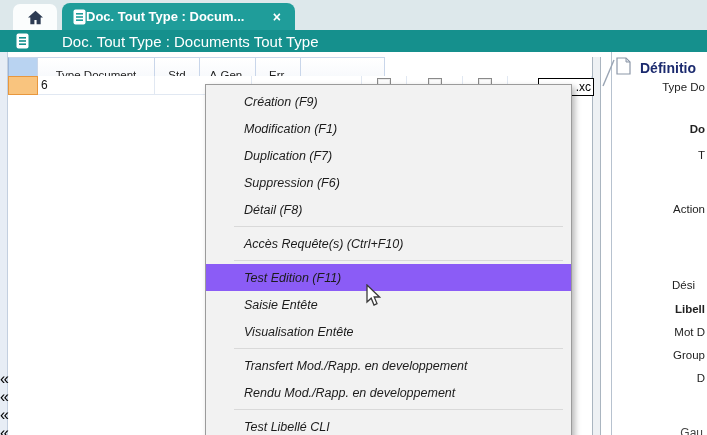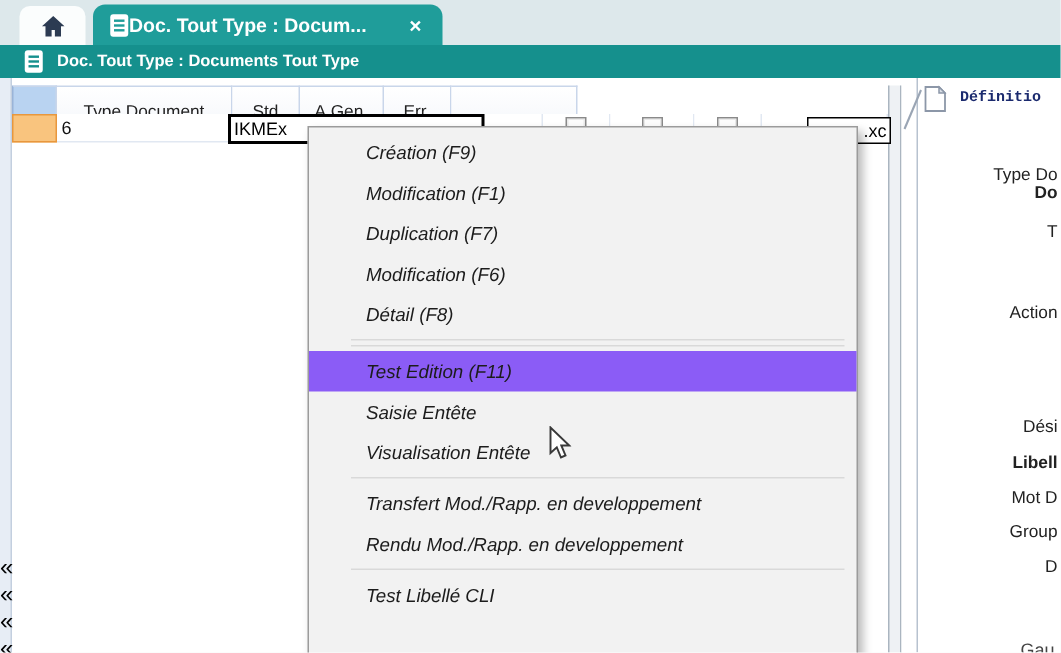--- a/index.html
+++ b/index.html
@@ -19,21 +19,21 @@
     border-radius:8px 8px 0 0;display:flex;align-items:center;gap:0;
     padding:0 10px 0 11px;box-sizing:border-box;color:#ffffff;
   }
   .active-tab .tab-title{font-size:13px;font-weight:bold;white-space:nowrap;overflow:hidden;flex:1;}
   .active-tab .close{font-size:14px;font-weight:bold;color:#ffffff;padding:0 4px;cursor:default;}
   
   .titlebar{
     position:absolute;left:0;top:30px;width:707px;height:22px;background:#15908d;
     display:flex;align-items:center;gap:9px;padding-left:16px;box-sizing:border-box;color:#fff;
   }
-  .titlebar .bar-title{font-size:11px;font-weight:bold;white-space:nowrap;}
+  .titlebar .bar-title{font-size:15px;font-weight:normal;white-space:nowrap;margin-left:24px;}
   
   .content{position:absolute;left:0;top:52px;width:707px;height:383px;overflow:hidden;background:#fff;}
   .left-strip{
     position:absolute;left:0;top:0;width:7px;height:383px;background:#e7edf5;
     border-right:1px solid #c3cfdf;display:flex;flex-direction:column;align-items:center;
   }
   .chev-stack{position:absolute;top:318px;left:0px;width:7px;text-align:center;}
   
   .ghead{position:absolute;left:8px;top:5px;display:flex;height:19px;}
   .hc{
@@ -69,21 +69,21 @@
   
   .vscroll{
     position:absolute;left:592px;top:5px;width:9px;height:378px;background:#eef1f4;
     border-left:1px solid #aab5c0;border-right:1px solid #aab5c0;box-sizing:border-box;
   }
   
   .panel{position:absolute;left:601px;top:0;width:106px;height:383px;background:#fff;overflow:hidden;}
   .panel .inner-line{position:absolute;left:10px;top:0;width:1px;height:383px;background:#b7c2cf;}
   .panel .diag{position:absolute;left:1px;top:6px;}
   .panel-header{
-    position:absolute;left:39px;top:8px;font-size:10px;font-weight:bold;color:#1b2a6e;white-space:nowrap;font-family:Liberation Mono, monospace;
+    position:absolute;left:39px;top:8px;font-size:14px;font-weight:bold;color:#1b2a6e;white-space:nowrap;
   }
   .page-ico{position:absolute;left:15px;top:5px;}
   .plabel{position:absolute;font-size:11.5px;color:#222;white-space:nowrap;}
   .pfoot{position:absolute;font-size:12px;color:#444;white-space:nowrap;}
   
   .menu{
     position:absolute;left:205px;top:32px;width:367px;height:420px;background:#f2f2f2;
     border:1px solid #9b9b9b;box-shadow:3px 3px 6px rgba(0,0,0,.28);box-sizing:border-box;
     padding-top:3px;z-index:50;
   }
@@ -161,63 +161,61 @@
     </div>
     <div class="rc cbwrap" style="width:56px">
       <span class="cb"></span>
     </div>
     <div class="rc cbwrap" style="width:45px">
       <span class="cb"></span>
     </div>
     <div class="rc" style="width:84px"></div>
   </div>
 
-  <div class="editor">
-    <span>IKMEx</span>
-  </div>
 
   <div class="tail-frag">
     <span>.xc</span>
   </div>
 
   <div class="vscroll"></div>
 
   <div class="panel">
     <div class="inner-line"></div>
     <svg class="diag" width="14" height="30" viewBox="0 0 14 30">
       <line x1="1" y1="28" x2="12" y2="2" stroke="#9aa5b4" stroke-width="1.4"></line>
     </svg>
     <span class="page-ico">
       <svg width="15" height="18" viewBox="0 0 15 18">
         <path d="M1 1 h9 l4 4 v12 h-13 z" fill="#ffffff" stroke="#8c97a8" stroke-width="1.2"></path>
         <path d="M10 1 l4 4 h-4 z" fill="#d9dee6" stroke="#8c97a8" stroke-width="1"></path>
       </svg>
     </span>
     <div class="panel-header">Définitio</div>
     <div id="panel-labels">
-        <div class="plabel" style="top: 59px; right: 2px;">Type Do</div>
+        <div class="plabel" style="top: 29px; right: 2px;">Type Do</div>
         <div class="plabel" style="top: 71px; right: 2px; font-weight: bold;">Do</div>
         <div class="plabel" style="top: 97px; right: 2px;">T</div>
         <div class="plabel" style="top: 151px; right: 2px;">Action</div>
-        <div class="plabel" style="top: 227px; right: 2px; margin-left: 44px;">Dési</div>
+        <div class="plabel" style="top: 227px; right: 12px; margin-left: 44px;">Dési</div>
         <div class="plabel" style="top: 251px; right: 2px; font-weight: bold;">Libell</div>
         <div class="plabel" style="top: 274px; right: 2px;">Mot D</div>
         <div class="plabel" style="top: 297px; right: 2px; margin-left: 12px;">Group</div>
         <div class="plabel" style="top: 320px; right: 2px;">D</div>
       </div>
     <div class="pfoot" style="right:4px;top:374px;">Gau</div>
   </div>
 
   <div class="menu" id="ctx-menu">
       <div class="menu-item">Création (F9)</div>
       <div class="menu-item">Modification (F1)</div>
       <div class="menu-item">Duplication (F7)</div>
-      <div class="menu-item">Modification (F6)</div>
+      <div class="menu-item">Suppression (F6)</div>
       <div class="menu-item">Détail (F8)</div>
       <div class="menu-sep"></div>
+      <div class="menu-item">Accès Requête(s) (Ctrl+F10)</div>
       <div class="menu-sep"></div>
       <div class="menu-item hl">Test Edition (F11)</div>
       <div class="menu-item">Saisie Entête</div>
       <div class="menu-item">Visualisation Entête</div>
       <div class="menu-sep"></div>
       <div class="menu-item">Transfert Mod./Rapp. en developpement</div>
       <div class="menu-item">Rendu Mod./Rapp. en developpement</div>
       <div class="menu-sep"></div>
       <div class="menu-item">Test Libellé CLI</div>
     </div>

